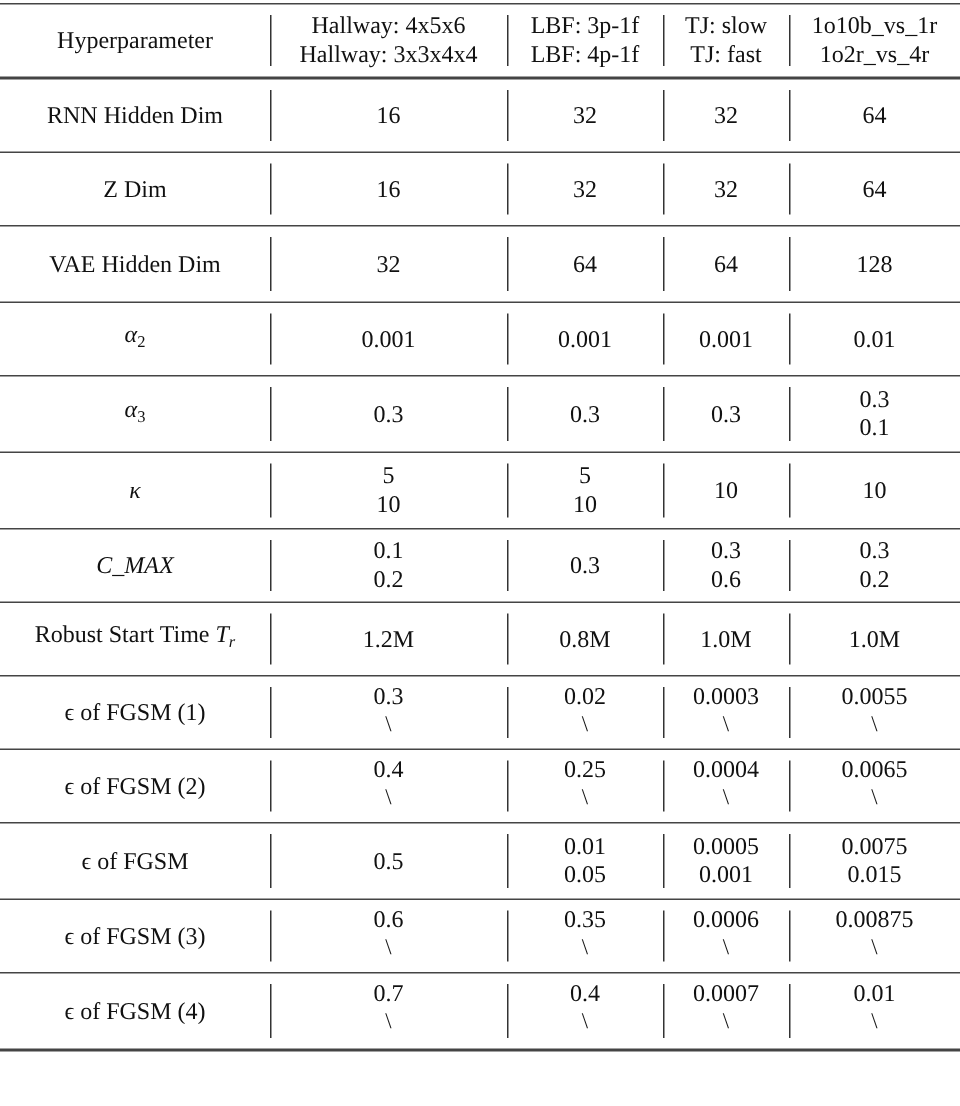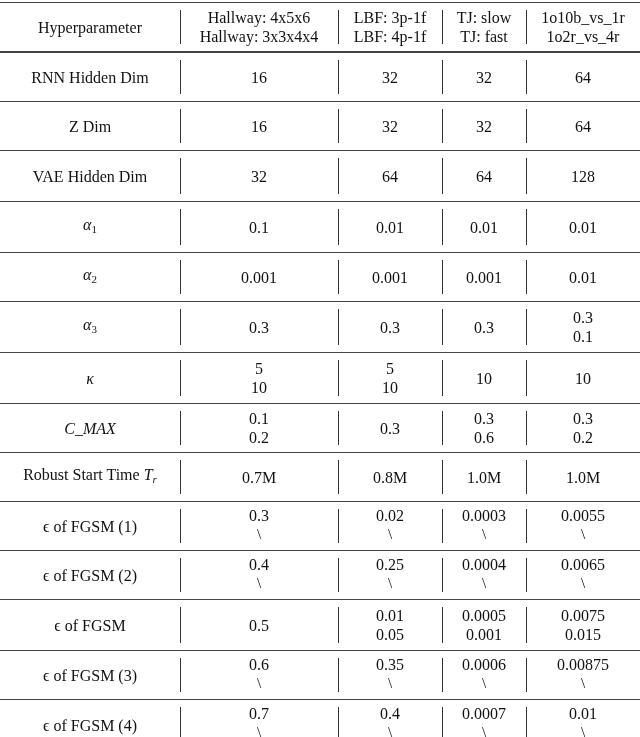--- a/index.html
+++ b/index.html
@@ -138,47 +138,20 @@
           </div>
         </td>
         <td>
           <div class="cell sep" style="height: 50px;">
             <span>128</span>
           </div>
         </td>
       </tr>
       <tr>
         <td>
-          <div class="cell" style="height: 50px;">
-            <span><span class="math">α</span><span class="sub">1</span></span>
-          </div>
-        </td>
-        <td>
-          <div class="cell sep" style="height: 50px;">
-            <span>0.1</span>
-          </div>
-        </td>
-        <td>
-          <div class="cell sep" style="height: 50px;">
-            <span>0.01</span>
-          </div>
-        </td>
-        <td>
-          <div class="cell sep" style="height: 50px;">
-            <span>0.01</span>
-          </div>
-        </td>
-        <td>
-          <div class="cell sep" style="height: 50px;">
-            <span>0.01</span>
-          </div>
-        </td>
-      </tr>
-      <tr>
-        <td>
           <div class="cell" style="height: 48px;">
             <span><span class="math">α</span><span class="sub">2</span></span>
           </div>
         </td>
         <td>
           <div class="cell sep" style="height: 48px;">
             <span>0.001</span>
           </div>
         </td>
         <td>
@@ -285,21 +258,21 @@
         </td>
       </tr>
       <tr>
         <td>
           <div class="cell" style="height: 48px;">
             <span><span style="white-space: pre;">Robust Start Time </span><span class="math">T</span><span class="sub" style="font-style: italic;">r</span></span>
           </div>
         </td>
         <td>
           <div class="cell sep" style="height: 48px;">
-            <span>0.7M</span>
+            <span>1.2M</span>
           </div>
         </td>
         <td>
           <div class="cell sep" style="height: 48px;">
             <span>0.8M</span>
           </div>
         </td>
         <td>
           <div class="cell sep" style="height: 48px;">
             <span>1.0M</span>

